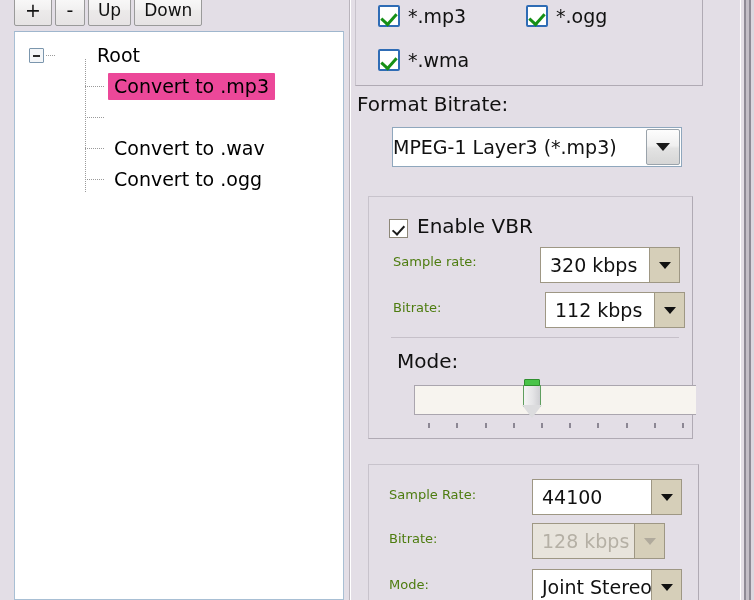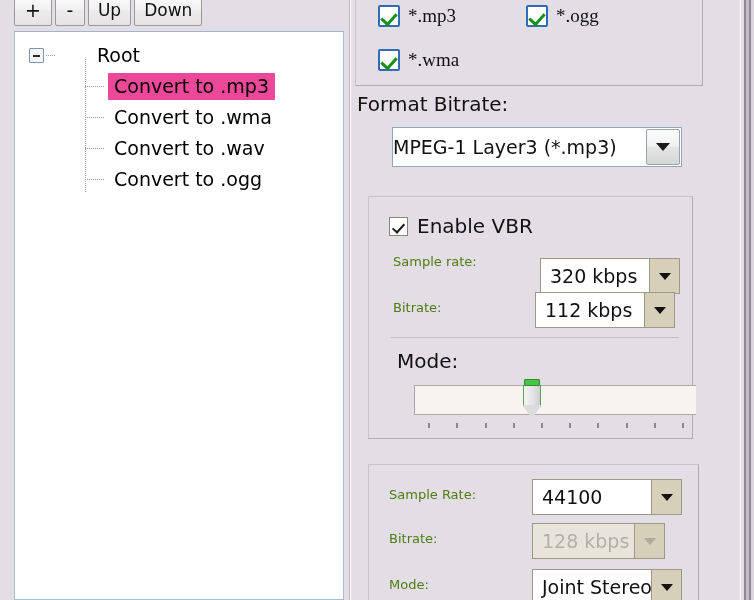--- a/index.html
+++ b/index.html
@@ -139,21 +139,21 @@
     border: 1px solid #b0aab4;
     border-top-color: #c8c3cc;
     border-left-color: #c8c3cc;
   }
 
   
   #ext-group {
     left: 1px; top: -62px;
     width: 348px; height: 148px;
   }
-  .cbrow { position: absolute; display: flex; align-items: flex-start; font-family: Liberation Serif, serif; }
+  .cbrow { position: absolute; display: flex; align-items: flex-start; }
   .chk {
     width: 22px; height: 22px;
     background: #ffffff;
     border: 2px solid #2f6cb5;
     border-radius: 2px;
     position: relative;
     flex: 0 0 auto;
   }
   .chk::after {
     content: "";
@@ -210,21 +210,21 @@
     border-left: 7px solid transparent;
     border-right: 7px solid transparent;
     border-top: 8px solid #1a1a1a;
   }
 
   
   #vbr-group {
     left: 14px; top: 196px;
     width: 325px; height: 243px;
   }
-  #vbr-chk-row { position: absolute; left: 20px; top: 17px; display: flex; align-items: center; }
+  #vbr-chk-row { position: absolute; left: 20px; top: 17px; display: flex; align-items: flex-end; }
   .chk-plain {
     width: 19px; height: 19px;
     background: #ffffff;
     border: 1px solid #8d8778;
     position: relative;
     flex: 0 0 auto;
   }
   .chk-plain::after {
     content: "";
     position: absolute;
@@ -391,21 +391,20 @@
 
         <div class="vline" style="top:27px;height:134px;"></div>
 
         <div class="tnode child selected">
           <span class="elbow" style="top:15px;"></span>
           <span class="tlabel">Convert to .mp3</span>
         </div>
 
         <div class="tnode child">
           <span class="elbow" style="top:15px;"></span>
-          <span class="tlabel">Convert to .wma</span>
         </div>
 
         <div class="tnode child">
           <span class="elbow" style="top:15px;"></span>
           <span class="tlabel">Convert to .wav</span>
         </div>
 
         <div class="tnode child">
           <span class="elbow" style="top:15px;"></span>
           <span class="tlabel">Convert to .ogg</span>
@@ -448,31 +447,31 @@
     <div class="groupbox" id="vbr-group">
 
       <div id="vbr-chk-row">
         <span class="chk-plain"></span>
         <span class="cbl">Enable VBR</span>
       </div>
 
       <div class="fieldrow" style="left:24px; top:57px;">
         <span class="flabel">Sample rate:</span>
       </div>
-      <div class="combo2" style="left:171px; top:61px; width:140px;justify-content:center;">
+      <div class="combo2" style="left:171px; top:50px; width:140px;justify-content:center;">
         <div class="c2-text">320 kbps</div>
         <div class="c2-btn">
           <span class="arrow-small"></span>
         </div>
       </div>
 
       <div class="fieldrow" style="left:24px; top:103px;">
         <span class="flabel">Bitrate:</span>
       </div>
-      <div class="combo2" style="left:166px; top:95px; width:140px;">
+      <div class="combo2" style="left:176px; top:95px; width:140px;">
         <div class="c2-text">112 kbps</div>
         <div class="c2-btn">
           <span class="arrow-small"></span>
         </div>
       </div>
 
       <div class="hrule" style="left:22px; top:140px; width:288px;"></div>
 
       <div id="mode-label">Mode:</div>
 

